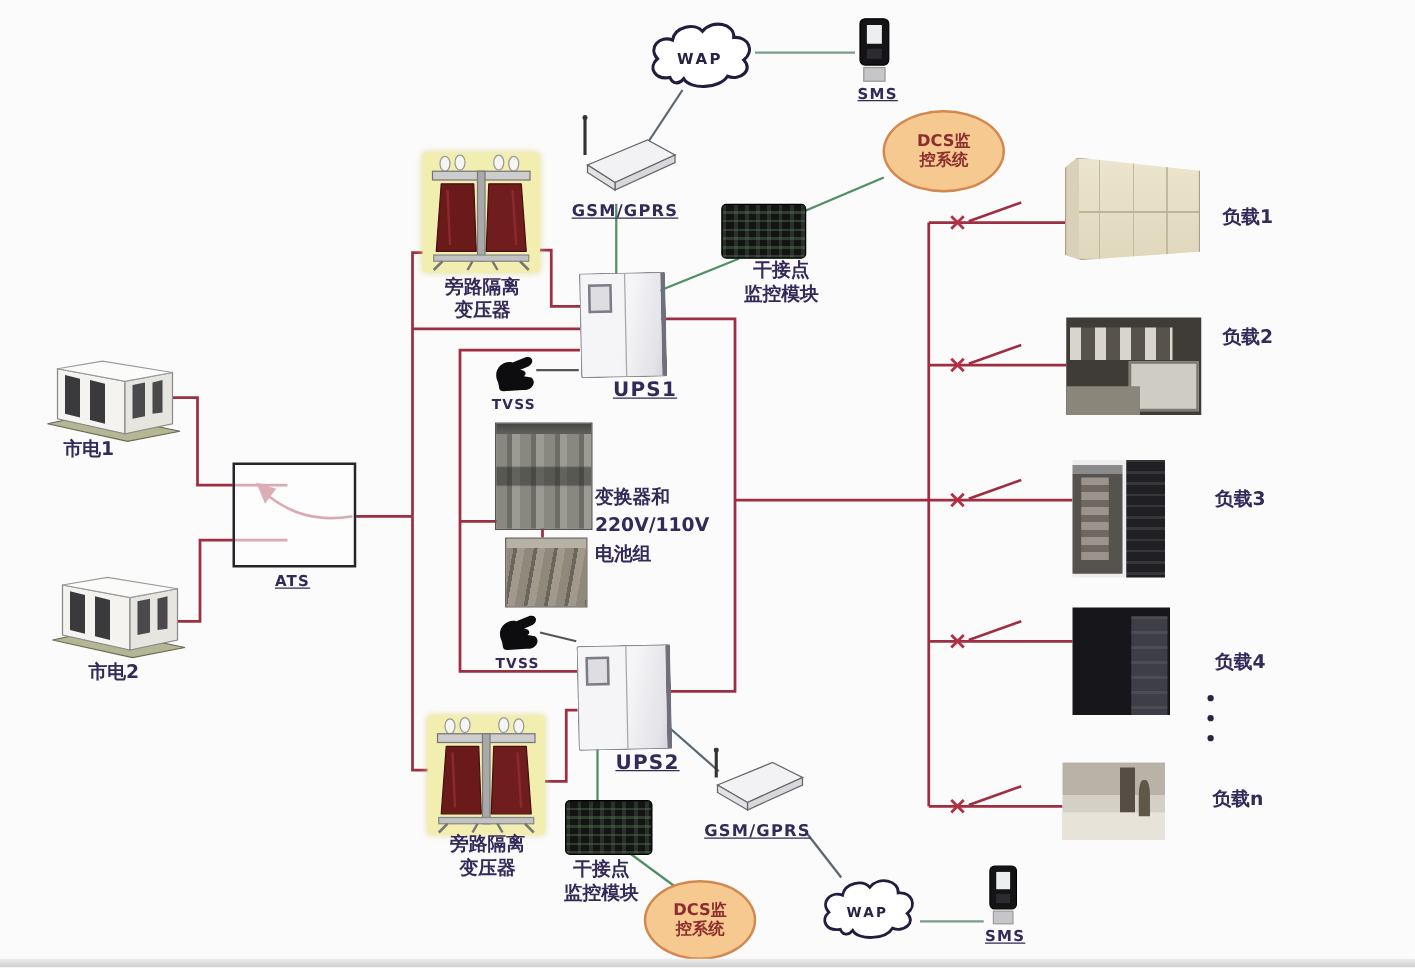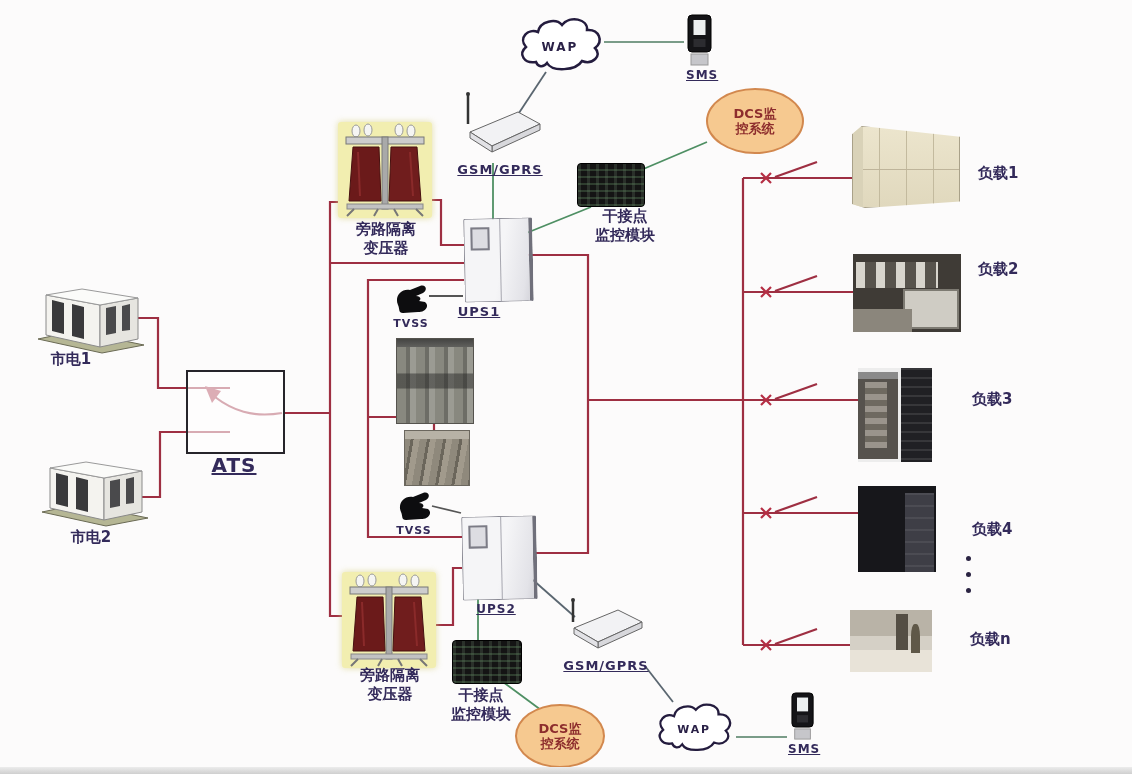--- a/index.html
+++ b/index.html
@@ -169,21 +169,21 @@
     <polygon points="64,22 64,64 102,56 102,15" fill="#e6e5e0" stroke="#8a8a8a"></polygon>
     <polygon points="10,12 64,22 102,15 46,6" fill="#fbfbf9" stroke="#9a9a9a"></polygon>
     <polygon points="16,17 16,48 28,51 28,20" fill="#3a3a3c"></polygon>
     <polygon points="36,21 36,53 48,56 48,24" fill="#3a3a3c"></polygon>
     <polygon points="70,25 70,52 80,50 80,23" fill="#4a4a4c"></polygon>
     <polygon points="86,23 86,48 94,47 94,21" fill="#4a4a4c"></polygon>
   </svg>
   <div class="lbl" style="left:56px;top:528px;width:70px">市电2</div>
 
   <div class="dev ats-box" style="left:186px;top:370px;width:95px;height:80px"></div>
-  <div class="lbl en" style="left:204px;top:456px;width:60px;font-size:20px">ATS</div>
+  <div class="lbl en" style="left:204px;top:456px;width:60px;font-size:12px">ATS</div>
 
   <div class="dev xfmr" style="left:338px;top:122px;width:94px;height:96px">
     <svg width="94" height="96" viewBox="0 0 94 96">
       <ellipse cx="18" cy="9" rx="4" ry="6" fill="#f5f5f3" stroke="#999"></ellipse>
       <ellipse cx="30" cy="8" rx="4" ry="6" fill="#f5f5f3" stroke="#999"></ellipse>
       <ellipse cx="61" cy="8" rx="4" ry="6" fill="#f5f5f3" stroke="#999"></ellipse>
       <ellipse cx="73" cy="9" rx="4" ry="6" fill="#f5f5f3" stroke="#999"></ellipse>
       <rect x="8" y="15" width="78" height="7" fill="#cdcdcd" stroke="#777"></rect>
       <rect x="44" y="15" width="6" height="72" fill="#a9a9a9" stroke="#7a7a7a"></rect>
       <path d="M15,25 L41,25 L43,79 L11,79 Z" fill="#6b1a1a" stroke="#471010" stroke-linejoin="round"></path>
@@ -217,40 +217,45 @@
   </div>
   <div class="lbl" style="left:340px;top:666px;width:100px">
     <span class="ln">旁路隔离</span>
     <span class="ln">变压器</span>
   </div>
 
   <div class="dev ups" style="left:464px;top:218px;width:64px;height:82px">
     <div class="divider"></div>
     <div class="window"></div>
   </div>
-  <div class="lbl en" style="left:451px;top:302px;width:56px;font-size:13px">UPS1</div>
+  <div class="lbl en" style="left:488px;top:302px;width:56px;font-size:16px">UPS1</div>
 
   <div class="dev ups" style="left:462px;top:516px;width:70px;height:82px">
     <div class="divider"></div>
     <div class="window"></div>
   </div>
-  <div class="lbl en" style="left:466px;top:600px;width:60px;font-size:12px">UPS2</div>
+  <div class="lbl en" style="left:488px;top:600px;width:60px;font-size:16px">UPS2</div>
 
   <svg class="dev" style="left:393px;top:285px" width="36" height="30" viewBox="0 0 36 30">
     <path d="M5,20 C1,11 9,3 17,5 L27,1 C33,-1 35,5 30,8 L23,11 C27,11 29,14 26,16 L32,17 C37,21 32,28 25,27 L10,28 C5,28 7,24 5,20 Z" fill="#0d0d0f"></path>
   </svg>
   <div class="lbl small" style="left:389px;top:314px;width:44px">TVSS</div>
 
   <svg class="dev" style="left:396px;top:492px" width="36" height="30" viewBox="0 0 36 30">
     <path d="M5,20 C1,11 9,3 17,5 L27,1 C33,-1 35,5 30,8 L23,11 C27,11 29,14 26,16 L32,17 C37,21 32,28 25,27 L10,28 C5,28 7,24 5,20 Z" fill="#0d0d0f"></path>
   </svg>
   <div class="lbl small" style="left:392px;top:521px;width:44px">TVSS</div>
 
   <div class="dev converter" style="left:396px;top:338px;width:76px;height:84px"></div>
   <div class="dev battery" style="left:404px;top:430px;width:64px;height:54px"></div>
+  <div class="lbl" style="left:476px;top:386px;width:110px;text-align:left;line-height:23px">
+    <span class="ln">变换器和</span>
+    <span class="ln">220V/110V</span>
+    <span class="ln">电池组</span>
+  </div>
 
   <div class="dev module" style="left:577px;top:163px;width:66px;height:42px"></div>
   <div class="lbl" style="left:582px;top:207px;width:86px">
     <span class="ln">干接点</span>
     <span class="ln">监控模块</span>
   </div>
 
   <div class="dev module" style="left:452px;top:640px;width:68px;height:42px"></div>
   <div class="lbl" style="left:438px;top:686px;width:86px">
     <span class="ln">干接点</span>

